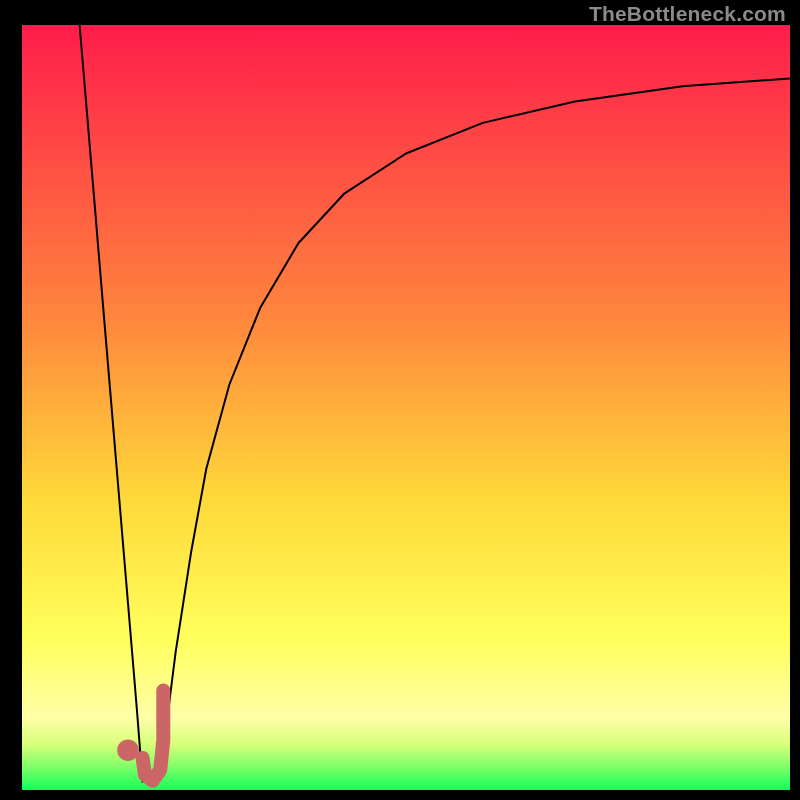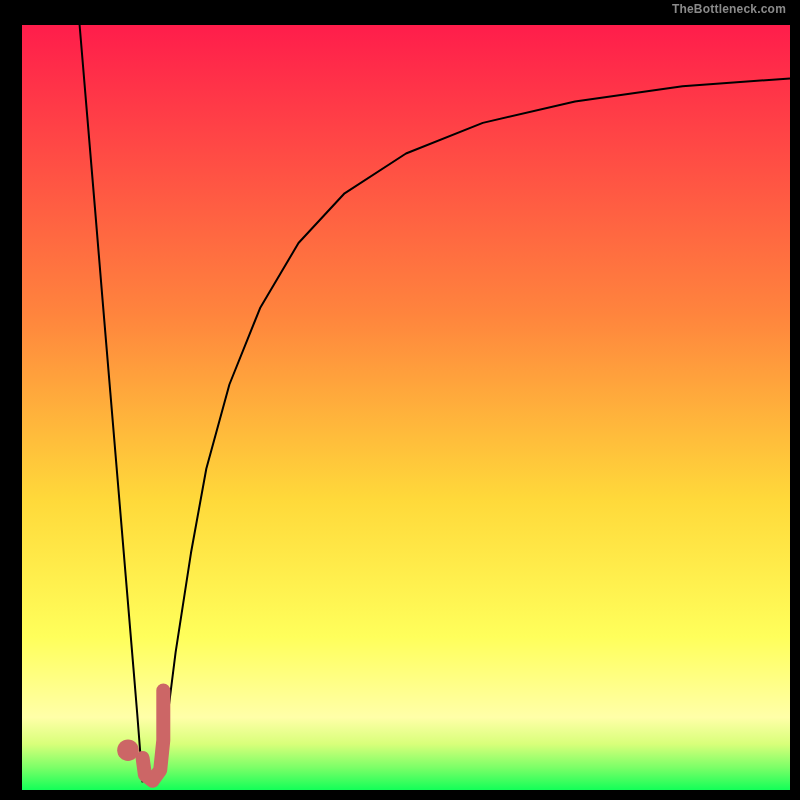--- a/index.html
+++ b/index.html
@@ -14,21 +14,21 @@
     position: relative;
     width: 800px;
     height: 800px;
     background: #000;
   }
   .watermark {
     position: absolute;
     top: 2px;
     right: 14px;
     font-family: Arial, Helvetica, sans-serif;
-    font-size: 12px;
+    font-size: 21px;
     font-weight: 600;
     color: #8a8a8a;
     letter-spacing: 0.2px;
     z-index: 10;
   }
   svg.plot {
     position: absolute;
     left: 0;
     top: 0;
     width: 800px;

